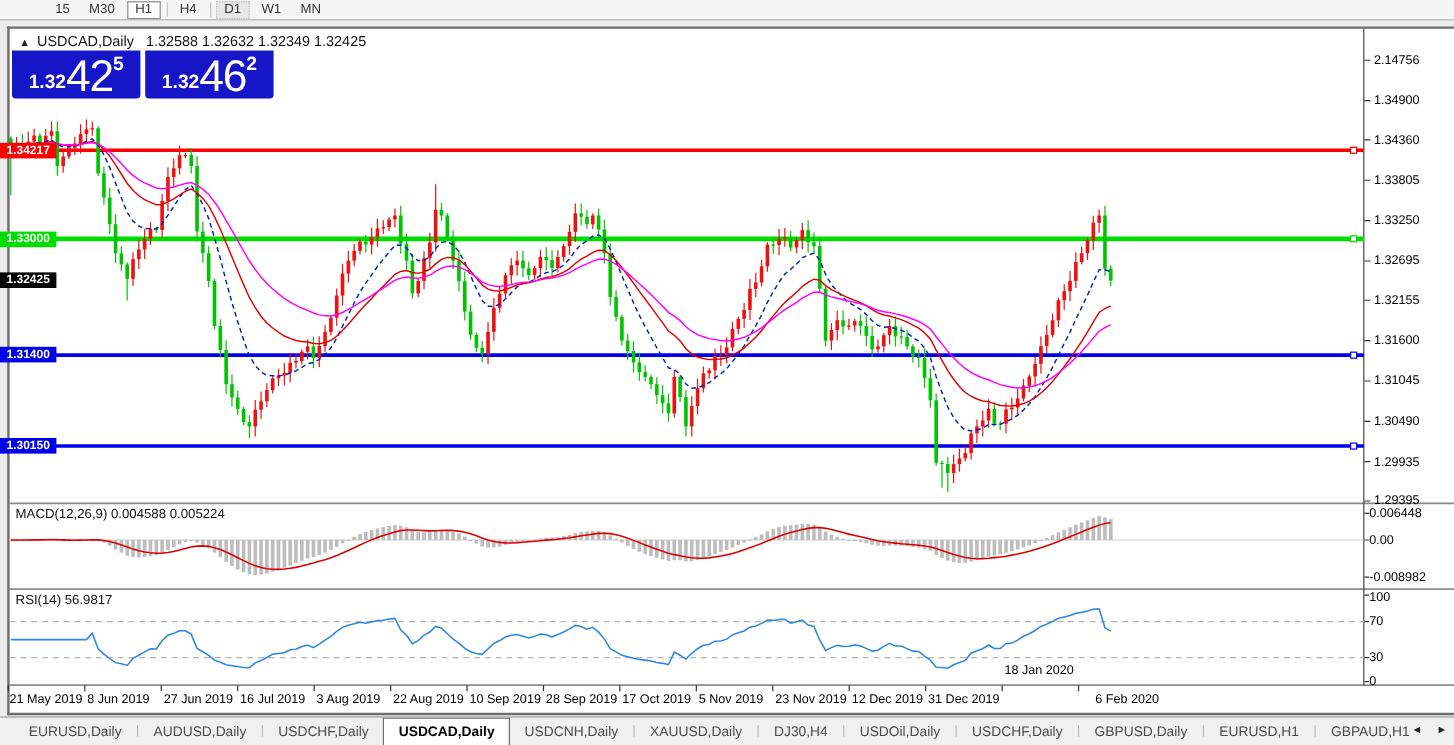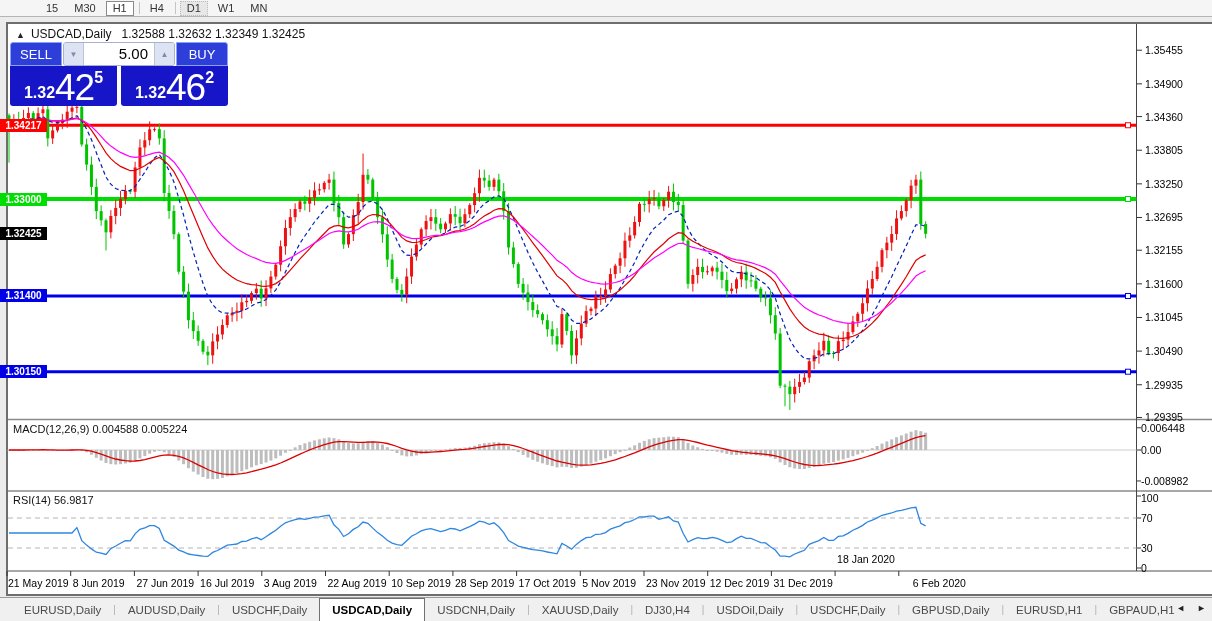--- a/index.html
+++ b/index.html
@@ -710,53 +710,40 @@
     <span class="tf hilite">D1</span>
     <span class="tf">W1</span>
     <span class="tf">MN</span>
   </div>
 
 <div id="chart-title">
   <span class="tri">▲</span><span class="sym">USDCAD,Daily</span><span>1.32588 1.32632 1.32349 1.32425</span>
 </div>
 
 <div id="trade-panel">
-  <div class="tp-row1">
-    <div class="tp-btn" id="tp-sell">SELL</div>
-    <div class="tp-spin">
-      <button class="spin-btn">
-          <span>▼</span>
-        </button>
-      <div class="spin-field">5.00</div>
-      <button class="spin-btn">
-          <span>▲</span>
-        </button>
-    </div>
-    <div class="tp-btn" id="tp-buy">BUY</div>
-  </div>
   <div class="tp-row2">
     <div class="tp-price">
       <span class="pfx">1.32</span>
         <span class="big">42</span>
         <span class="pip">5</span>
     </div>
     <div class="tp-gap"></div>
     <div class="tp-price">
       <span class="pfx">1.32</span>
         <span class="big">46</span>
         <span class="pip">2</span>
     </div>
   </div>
 </div>
 
 <div class="ind-label" style="top:423px">MACD(12,26,9) 0.004588 0.005224</div>
 <div class="ind-label" style="top:494px">RSI(14) 56.9817</div>
 
 <div id="axis-layer">
-    <div class="ax-label" style="left: 1145px; top: 44.2121px;">1.35455</div>
+    <div class="ax-label" style="left: 1145px; top: 44.2121px;">2.14756</div>
     <div class="ax-label" style="left: 1145px; top: 77.8485px;">1.34900</div>
     <div class="ax-label" style="left: 1145px; top: 110.576px;">1.34360</div>
     <div class="ax-label" style="left: 1145px; top: 144.212px;">1.33805</div>
     <div class="ax-label" style="left: 1145px; top: 177.848px;">1.33250</div>
     <div class="ax-label" style="left: 1145px; top: 211.485px;">1.32695</div>
     <div class="ax-label" style="left: 1145px; top: 244.212px;">1.32155</div>
     <div class="ax-label" style="left: 1145px; top: 277.848px;">1.31600</div>
     <div class="ax-label" style="left: 1145px; top: 311.485px;">1.31045</div>
     <div class="ax-label" style="left: 1145px; top: 345.121px;">1.30490</div>
     <div class="ax-label" style="left: 1145px; top: 378.758px;">1.29935</div>

